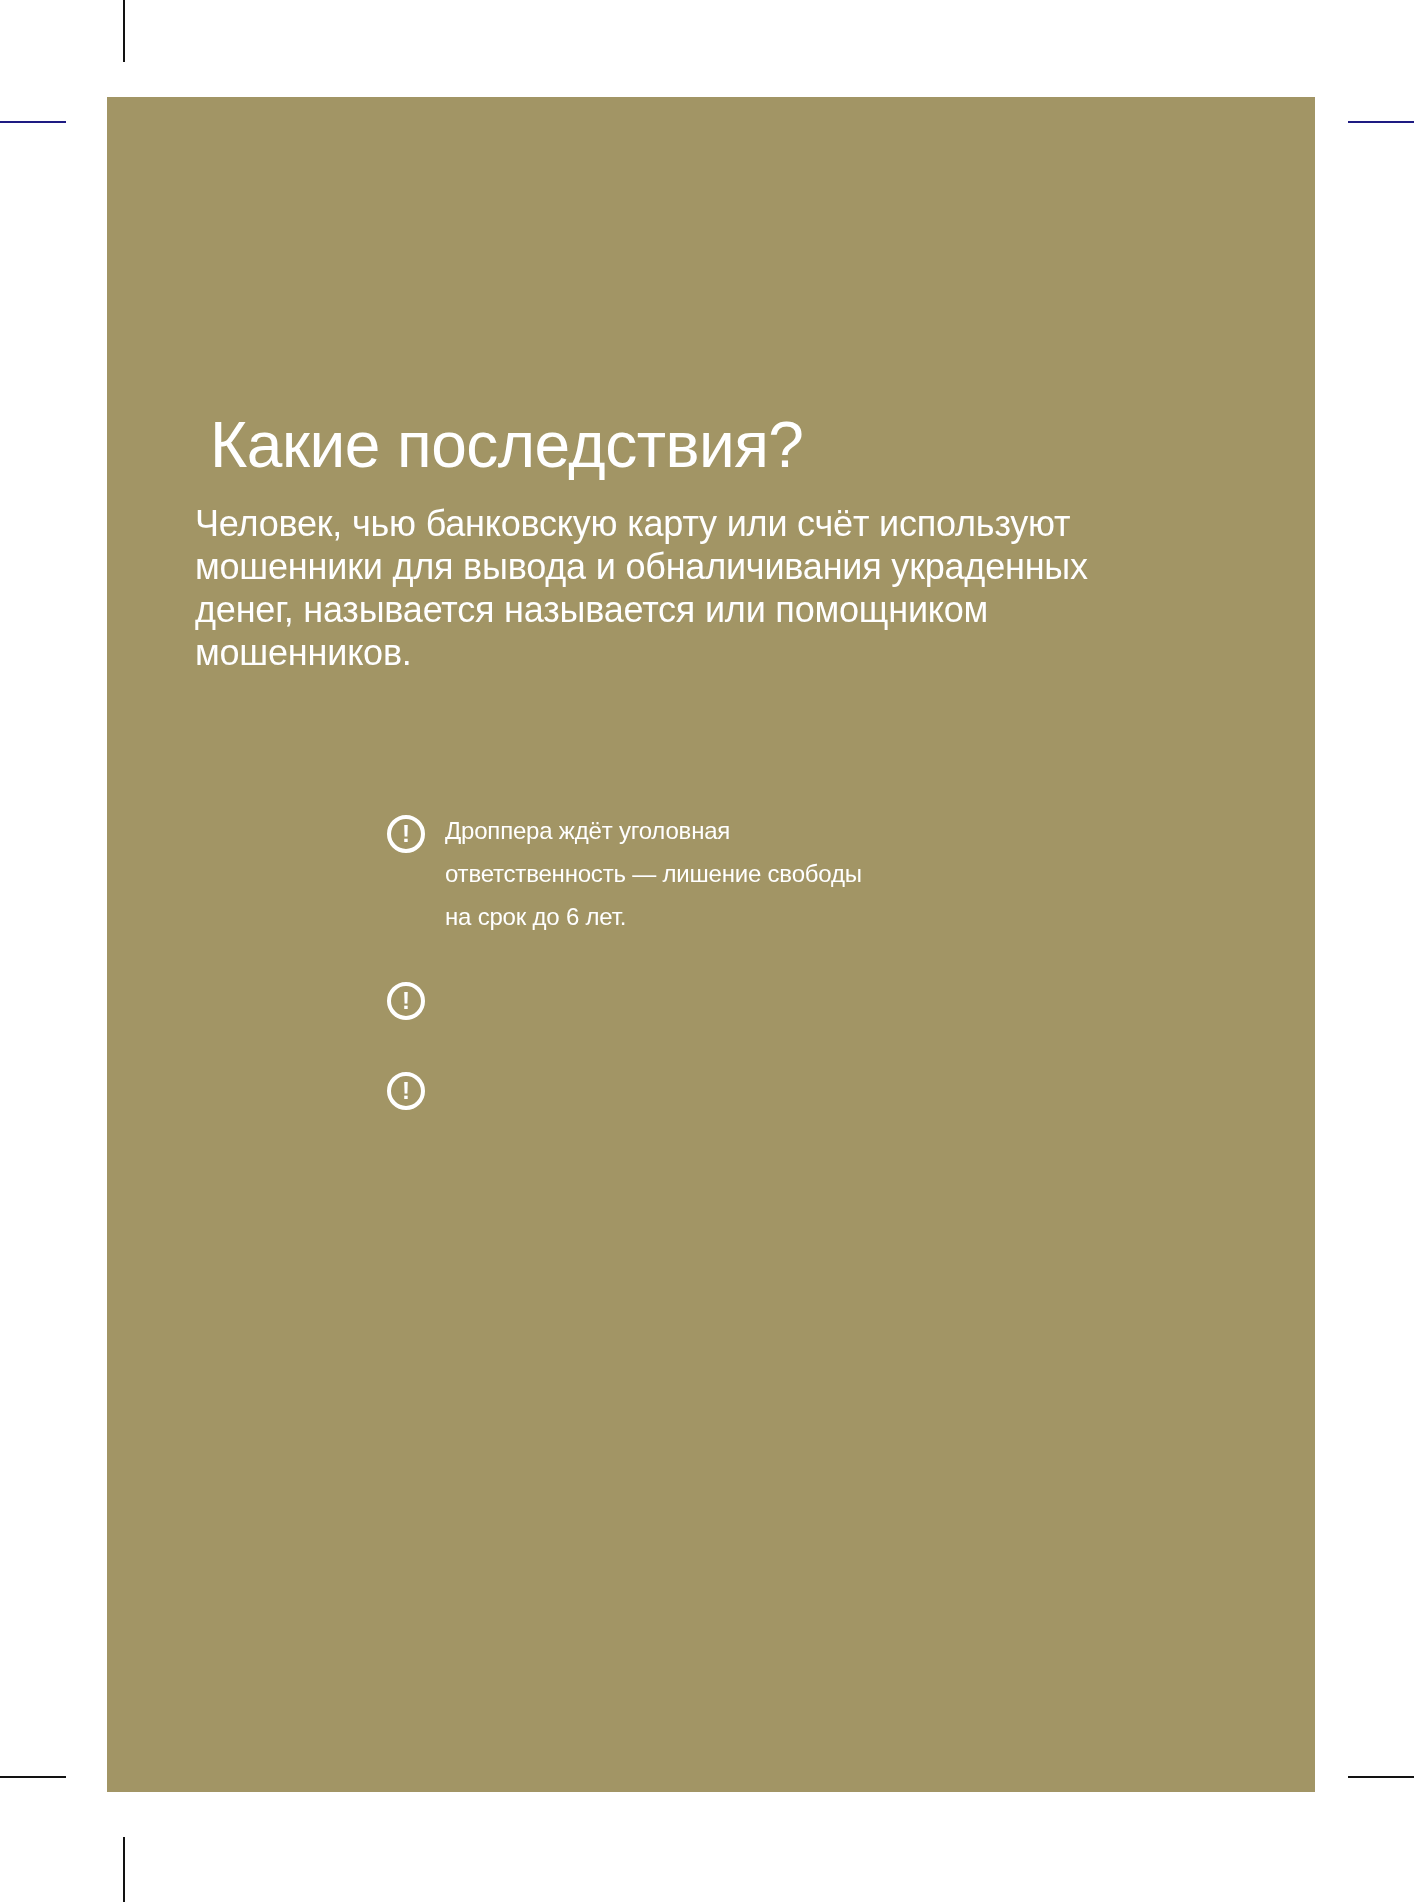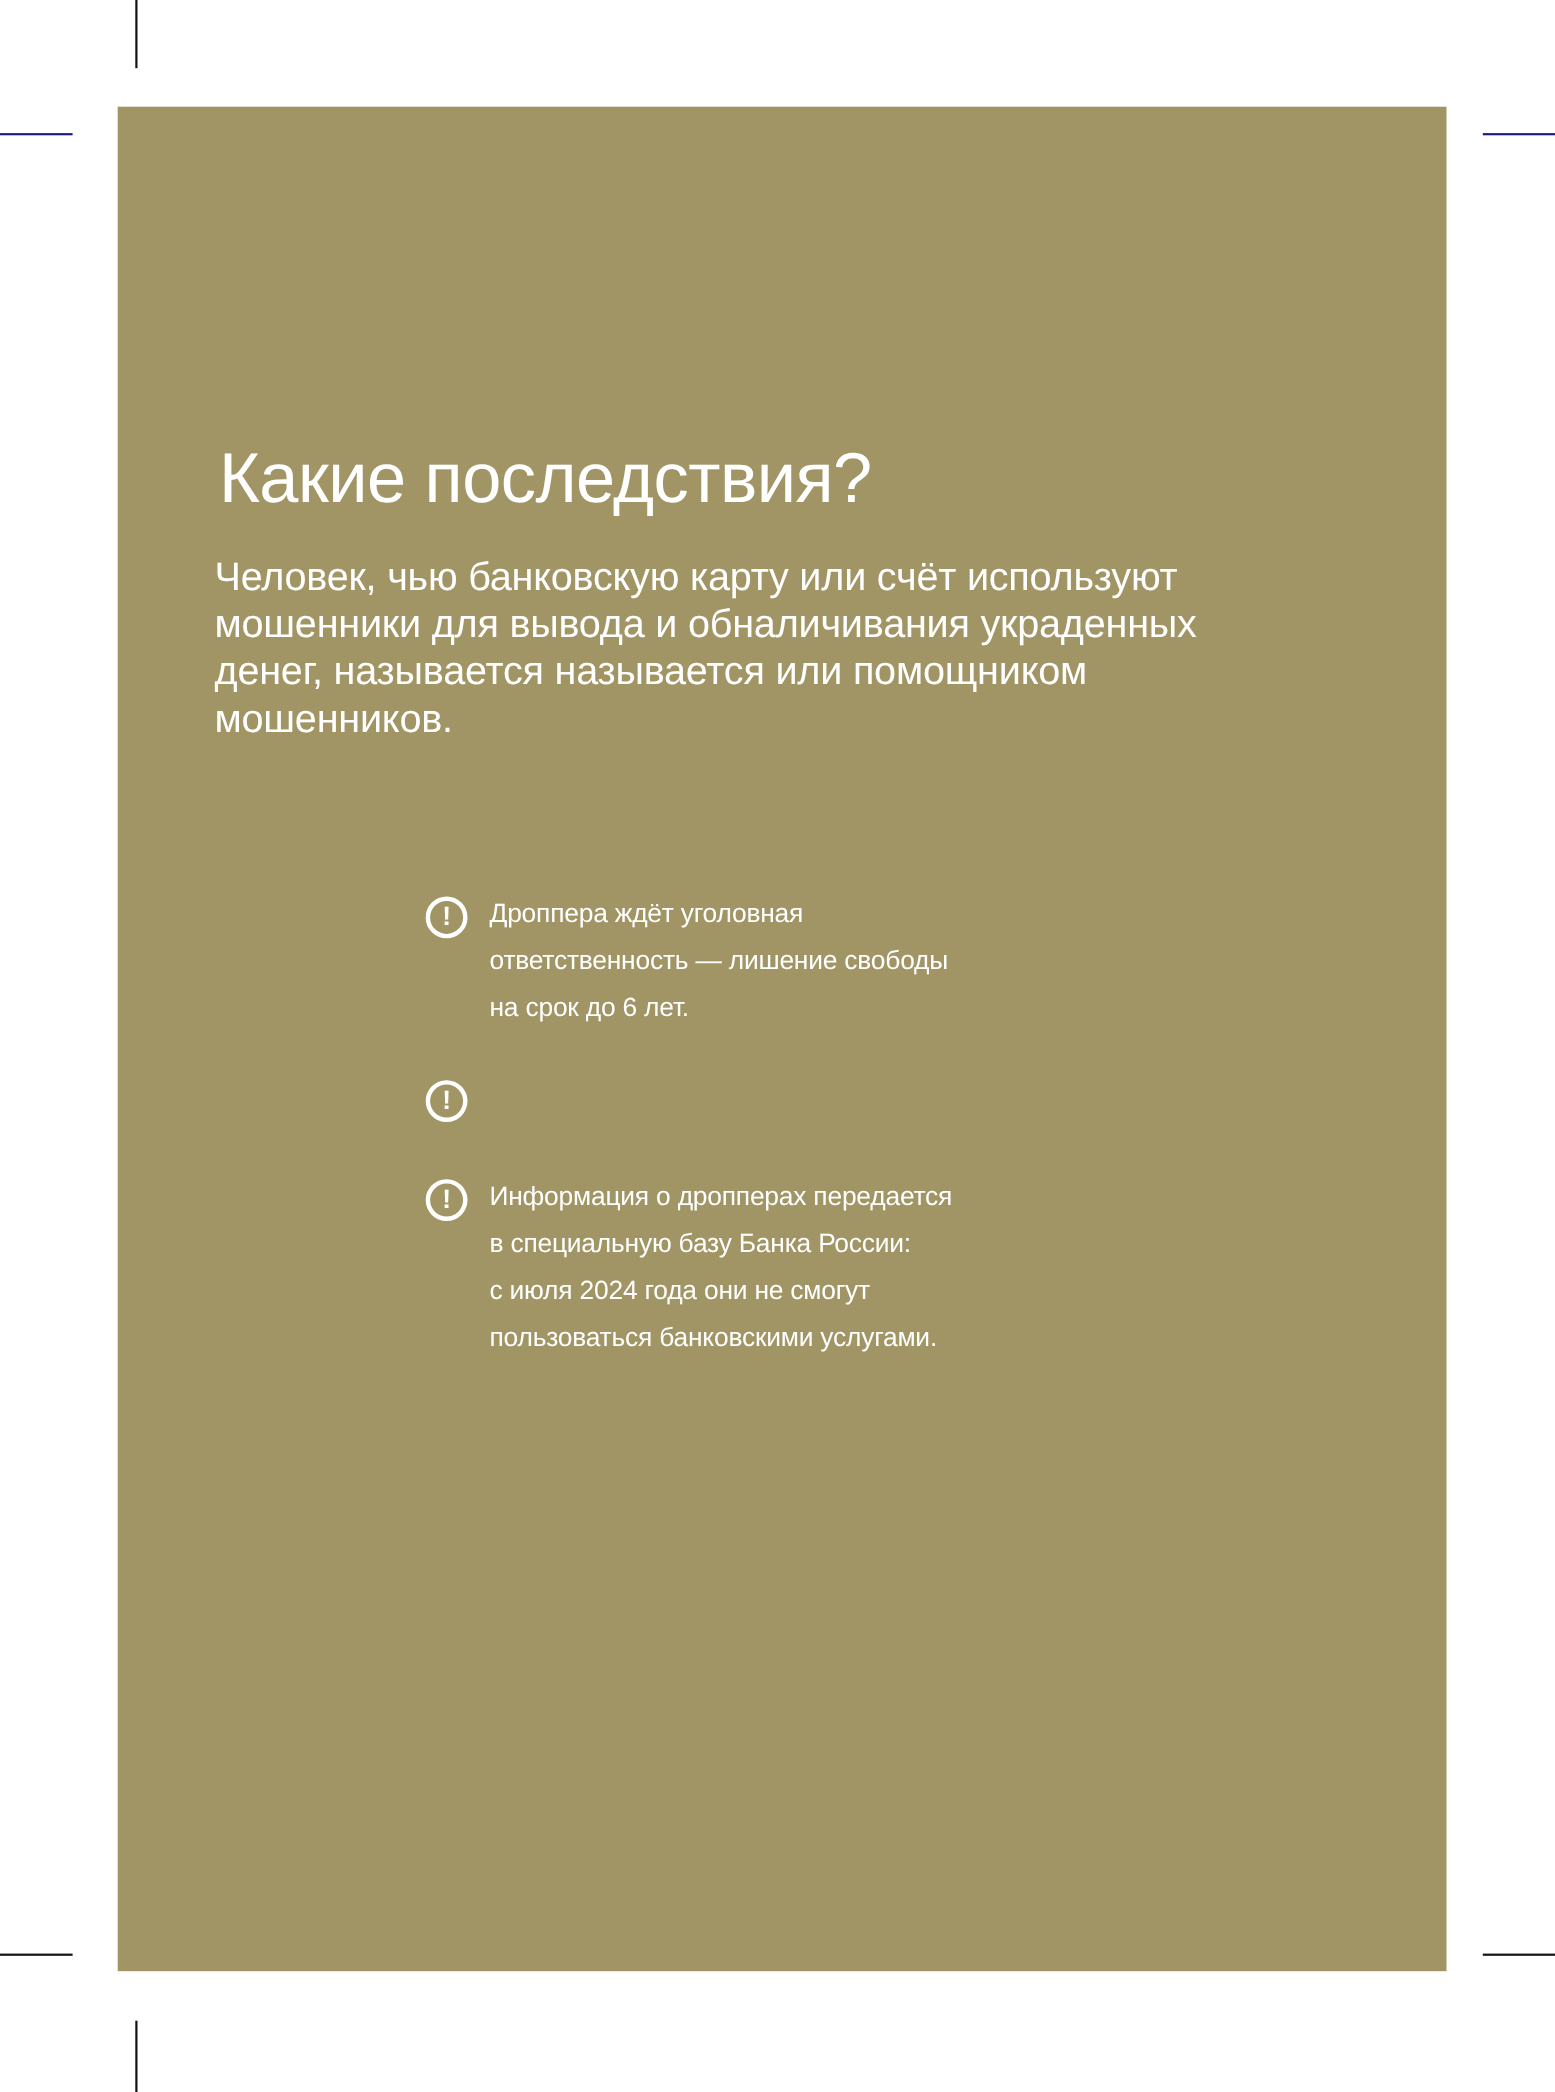--- a/index.html
+++ b/index.html
@@ -97,21 +97,21 @@
 
   <div class="mark mark-top-v"></div>
   <div class="mark mark-left-h-top"></div>
   <div class="mark mark-right-h-top"></div>
   <div class="mark mark-left-h-bot"></div>
   <div class="mark mark-right-h-bot"></div>
   <div class="mark mark-bottom-v"></div>
 
   <div class="panel">
 
-    <h1 class="page-title" style="margin:4px;">Какие последствия?</h1>
+    <h1 class="page-title" style="margin:15px;">Какие последствия?</h1>
 
     <p class="intro" style="margin:0;">Человек, чью банковскую карту или счёт используют
 мошенники для вывода и обналичивания украденных
 денег, называется называется или помощником
 мошенников.</p>
 
     <div class="bullets">
 
       <div class="bullet">
         <span class="bullet-icon">!</span>
@@ -119,23 +119,19 @@
 ответственность — лишение свободы
 на срок до 6 лет.</span>
       </div>
 
       <div class="bullet">
         <span class="bullet-icon">!</span>
       </div>
 
       <div class="bullet">
         <span class="bullet-icon">!</span>
-        <span class="bullet-text">Информация о дропперах передается
-в специальную базу Банка России:
-с июля 2024 года они не смогут
-пользоваться банковскими услугами.</span>
       </div>
 
     </div>
 
 
   </div>
 </div>
 
 </body></html>

